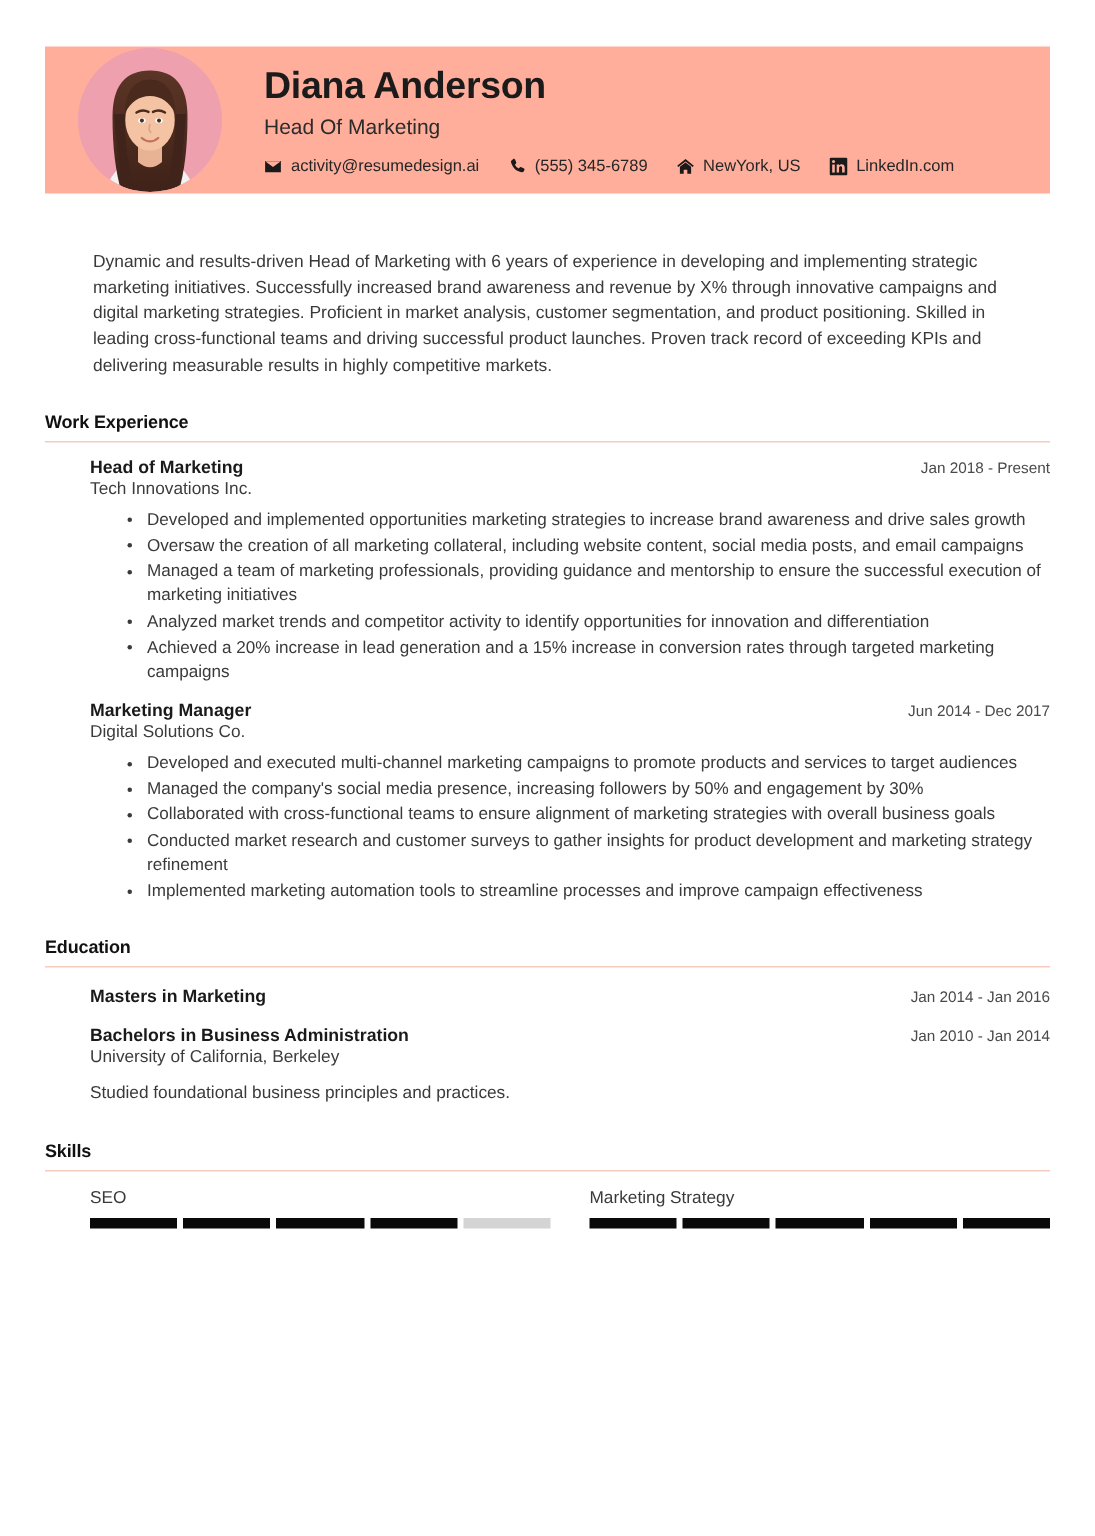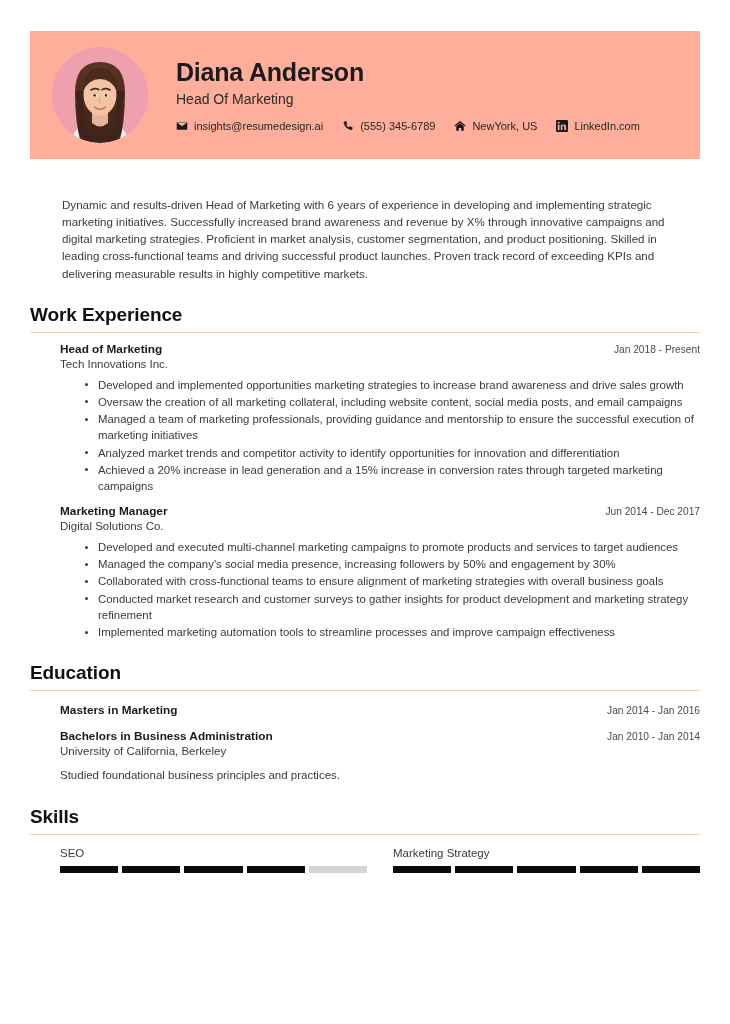--- a/index.html
+++ b/index.html
@@ -15,21 +15,21 @@
   .page {
     position: relative;
     width: 730px;
     height: 1024px;
     background: #ffffff;
   }
 
   
   .header {
     margin: 31px 30px 0 30px;
-    height: 128px;
+    height: 98px;
     background: #FFAE9B;
     display: flex;
     align-items: center;
     padding: 0 0 0 22px;
   }
 
   .avatar-wrap {
     width: 96px;
     height: 96px;
     border-radius: 50%;
@@ -94,21 +94,21 @@
     font-size: 11.6px;
     line-height: 1.48;
     color: #3a3a3a;
     text-align: left;
   }
 
   
   .section { margin-top: 22px; }
 
   .section-title {
-    font-size: 19px;
+    font-size: 12px;
     font-weight: bold;
     color: #111111;
     letter-spacing: -0.1px;
     padding-bottom: 6px;
     margin-top: 13px;
   }
 
   .section-rule {
     height: 1px;
     background: #F6CCBE;
@@ -262,21 +262,21 @@
 
       <div class="contact-row">
 
         <div class="contact-item">
           <span class="ci-icon">
             <svg width="12" height="12" viewBox="0 0 16 16">
                 <path fill="#1a1a1a" d="M1 3h14v10H1z"></path>
                 <path fill="#FFAE9B" d="M1.6 3.7 8 8.4l6.4-4.7v-.4H1.6z"></path>
               </svg>
           </span>
-          <span>insights@resumedesign.ai</span>
+          <span>activity@resumedesign.ai</span>
         </div>
 
         <div class="contact-item">
           <span class="ci-icon">
             <svg width="12" height="12" viewBox="0 0 16 16">
                 <path fill="#1a1a1a" d="M4.2 1.3c.7-.3 1.4 0 1.7.7l.9 2c.3.6.1 1.3-.4 1.7l-.7.5c.6 1.6 1.9 2.9 3.5 3.5l.5-.7c.4-.5 1.1-.7 1.7-.4l2 .9c.7.3 1 1 .7 1.7l-.5 1.1c-.3.7-1 1-1.7.9C6.9 12.5 3.5 9.1 2.2 4.1c-.2-.7.2-1.4.9-1.7z"></path>
               </svg>
           </span>
           <span>(555) 345-6789</span>
         </div>

